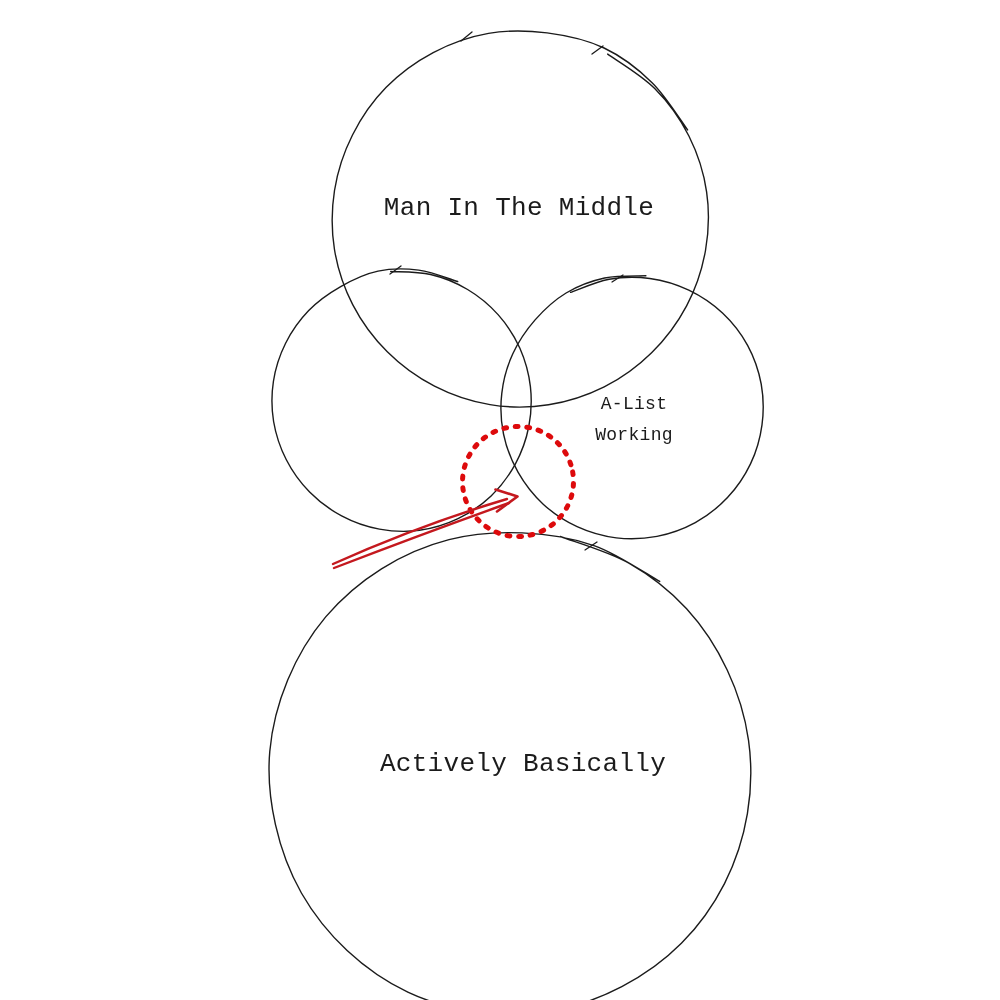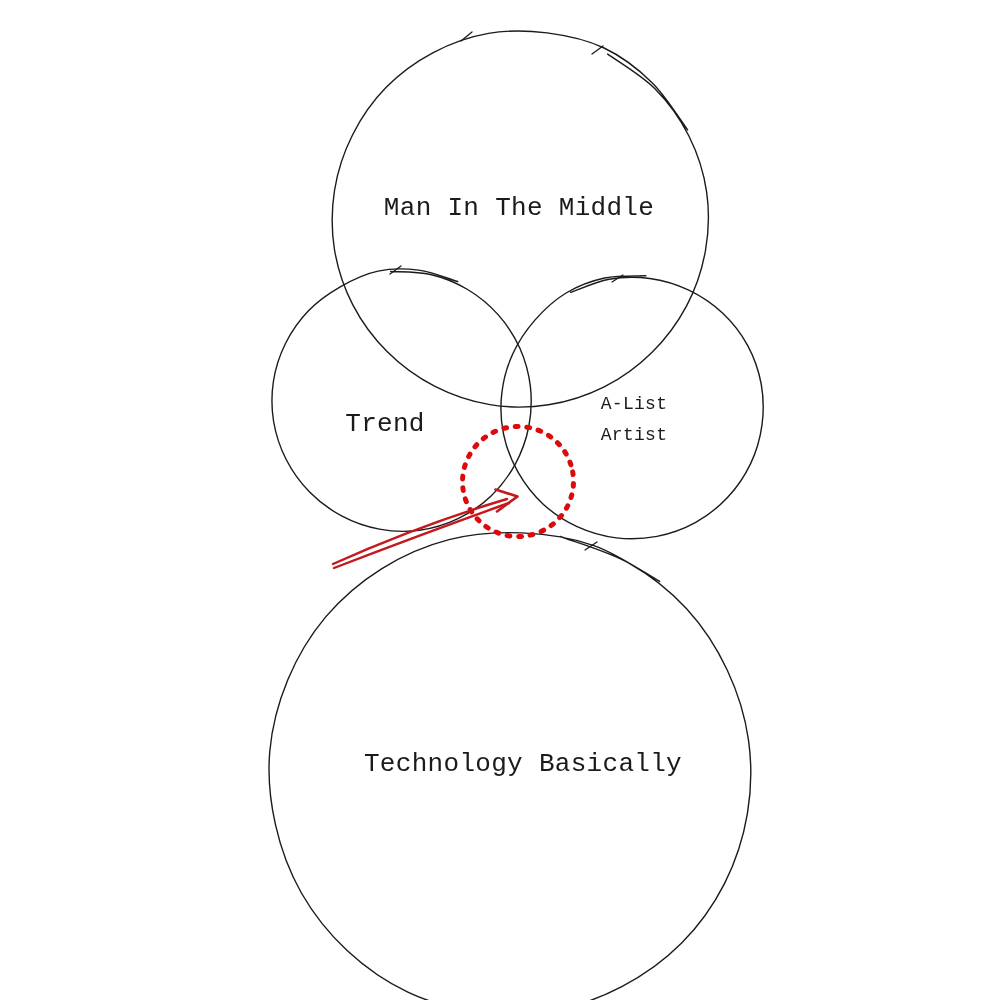--- a/index.html
+++ b/index.html
@@ -66,26 +66,25 @@
       <path class="arrow-stroke" d="M334 545 Q425 510 509 480" stroke-width="2.4" stroke="#c4181e"></path>
       <path class="arrow-stroke" d="M495.5 466.5 L517.5 473.5 L497 488.5" stroke-width="2.6" stroke="#c4181e"></path>
     </g>
   </svg>
 
   <div class="lbl" id="lbl-man">
     <span>Man In The Middle</span>
   </div>
 
   <div class="lbl" id="lbl-newtech">
-    <span>Trend</span>
   </div>
 
   <div class="lbl" id="lbl-alist">
     <span>A-List</span>
-    <span>Artist</span>
+    <span>Working</span>
   </div>
 
   <div class="lbl" id="lbl-creatives">
-    <span>Technology Basically</span>
+    <span>Actively Basically</span>
   </div>
 
 
 </div>
 
 </body></html>

